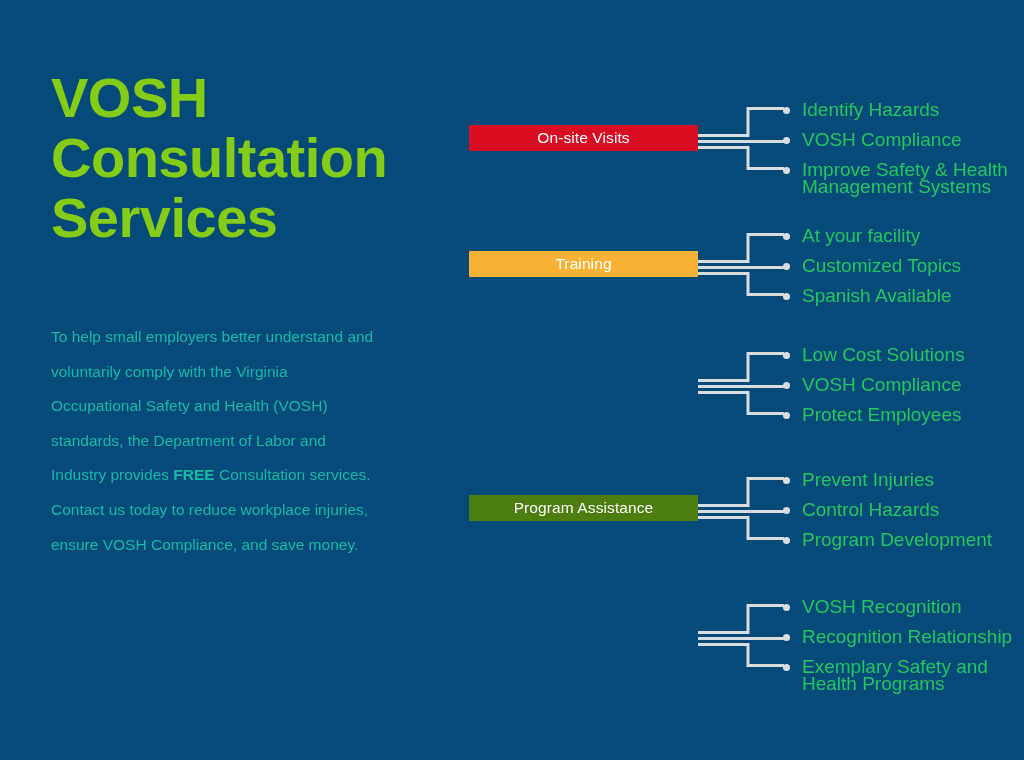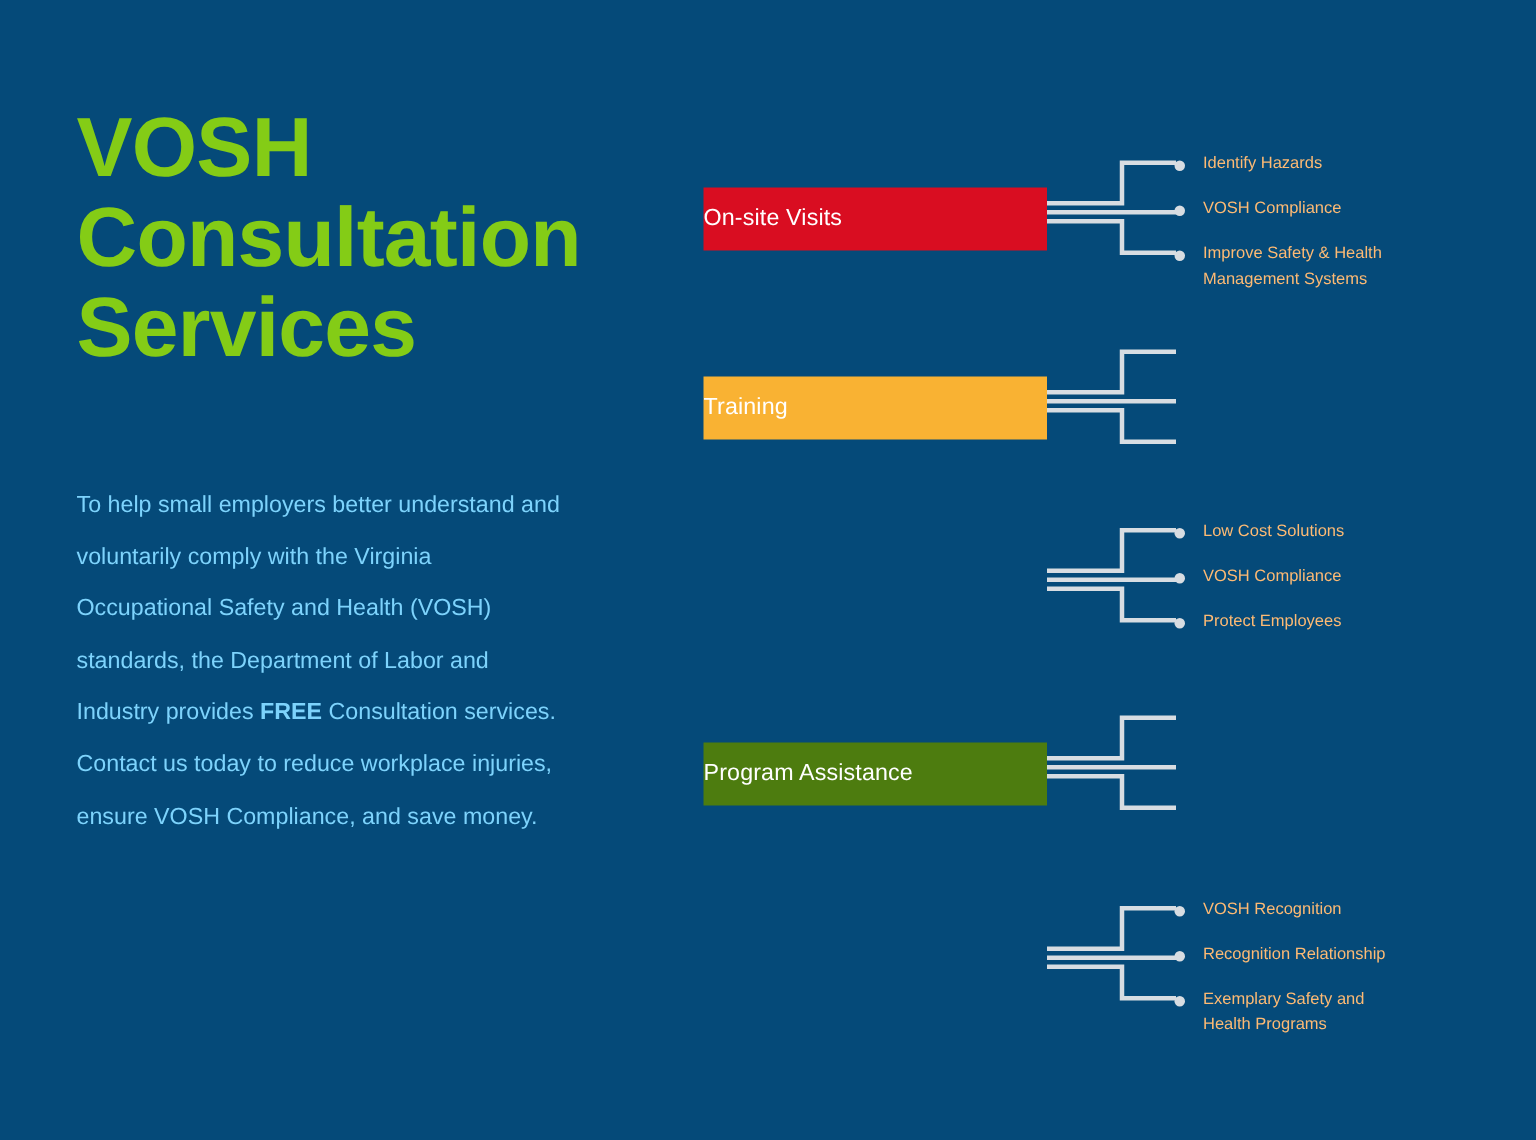--- a/index.html
+++ b/index.html
@@ -22,21 +22,21 @@
     font-size:56px;
     line-height:60px;
     font-weight:bold;
     letter-spacing:-0.5px;
     margin:0;
     white-space:pre-line;
   }
   .body-copy{
     position:absolute;
     left:51px; top:320px; width:330px;
-    color:#7dd3fc;
+    color:#14b8a6;
     font-size:15.5px;
     line-height:34.6px;
     font-weight:400;
   }
   .body-copy b{font-weight:bold;}
 
   
   .diagram{
     position:absolute;
     left:469px; top:0;
@@ -46,24 +46,24 @@
     position:absolute;
     left:0;
     width:555px;
     height:90px;
   }
   .bar{
     position:absolute;
     left:0;
     top:28px;
     width:229px;
-    height:42px;
+    height:26px;
     display:flex;
     align-items:center;
-    justify-content:flex-start;
+    justify-content:center;
     box-sizing:border-box;
   }
   .bar-label{
     color:#ffffff;
     font-size:15.5px;
     font-weight:400;
     letter-spacing:0.1px;
     white-space:nowrap;
   }
   .connectors{
@@ -89,22 +89,22 @@
   .dot{
     position:absolute;
     left:0; top:6px;
     width:7px;height:7px;
     border-radius:50%;
     background:#D8DDE2;
   }
   .item-label{
     display:block;
     margin-left:19px;
-    color:#fdba74;
-    font-size:11px;
+    color:#22c55e;
+    font-size:19px;
     line-height:17px;
     font-weight:400;
     white-space:pre-line;
   }
   .item.i0{top:4px;}
   .item.i1{top:34px;justify-content:center;}
   .item.i2{top:64px;justify-content:center;}
 </style>
 </head>
 <body style="background: rgb(5, 74, 121);">
@@ -149,20 +149,34 @@
       </div>
       <div class="group" style="top: 223px;">
         <div class="bar" style="background: rgb(249, 178, 51);">
           <span class="bar-label">Training</span>
         </div>
         <svg class="connectors" width="90" height="90" viewBox="0 0 90 90">
           <path d="M0,38.5 H50 V11.5 H86" fill="none" stroke="#D8DDE2" stroke-width="3" stroke-linecap="butt"></path>
           <path d="M0,44.5 H86" fill="none" stroke="#D8DDE2" stroke-width="3" stroke-linecap="butt"></path>
           <path d="M0,50.5 H50 V71.5 H86" fill="none" stroke="#D8DDE2" stroke-width="3" stroke-linecap="butt"></path>
         </svg>
+        <div class="items">
+          <div class="item i0">
+            <span class="dot"></span>
+            <span class="item-label">At your facility</span>
+          </div>
+          <div class="item i1">
+            <span class="dot"></span>
+            <span class="item-label">Customized Topics</span>
+          </div>
+          <div class="item i2">
+            <span class="dot"></span>
+            <span class="item-label">Spanish Available</span>
+          </div>
+        </div>
       </div>
       <div class="group" style="top: 342px;">
         <svg class="connectors" width="90" height="90" viewBox="0 0 90 90">
           <path d="M0,38.5 H50 V11.5 H86" fill="none" stroke="#D8DDE2" stroke-width="3" stroke-linecap="butt"></path>
           <path d="M0,44.5 H86" fill="none" stroke="#D8DDE2" stroke-width="3" stroke-linecap="butt"></path>
           <path d="M0,50.5 H50 V71.5 H86" fill="none" stroke="#D8DDE2" stroke-width="3" stroke-linecap="butt"></path>
         </svg>
         <div class="items">
           <div class="item i0">
             <span class="dot"></span>
@@ -180,20 +194,34 @@
       </div>
       <div class="group" style="top: 467px;">
         <div class="bar" style="background: #4d7c0f;">
           <span class="bar-label">Program Assistance</span>
         </div>
         <svg class="connectors" width="90" height="90" viewBox="0 0 90 90">
           <path d="M0,38.5 H50 V11.5 H86" fill="none" stroke="#D8DDE2" stroke-width="3" stroke-linecap="butt"></path>
           <path d="M0,44.5 H86" fill="none" stroke="#D8DDE2" stroke-width="3" stroke-linecap="butt"></path>
           <path d="M0,50.5 H50 V71.5 H86" fill="none" stroke="#D8DDE2" stroke-width="3" stroke-linecap="butt"></path>
         </svg>
+        <div class="items">
+          <div class="item i0">
+            <span class="dot"></span>
+            <span class="item-label">Prevent Injuries</span>
+          </div>
+          <div class="item i1">
+            <span class="dot"></span>
+            <span class="item-label">Control Hazards</span>
+          </div>
+          <div class="item i2">
+            <span class="dot"></span>
+            <span class="item-label">Program Development</span>
+          </div>
+        </div>
       </div>
       <div class="group" style="top: 594px;">
         <svg class="connectors" width="90" height="90" viewBox="0 0 90 90">
           <path d="M0,38.5 H50 V11.5 H86" fill="none" stroke="#D8DDE2" stroke-width="3" stroke-linecap="butt"></path>
           <path d="M0,44.5 H86" fill="none" stroke="#D8DDE2" stroke-width="3" stroke-linecap="butt"></path>
           <path d="M0,50.5 H50 V71.5 H86" fill="none" stroke="#D8DDE2" stroke-width="3" stroke-linecap="butt"></path>
         </svg>
         <div class="items">
           <div class="item i0">
             <span class="dot"></span>

